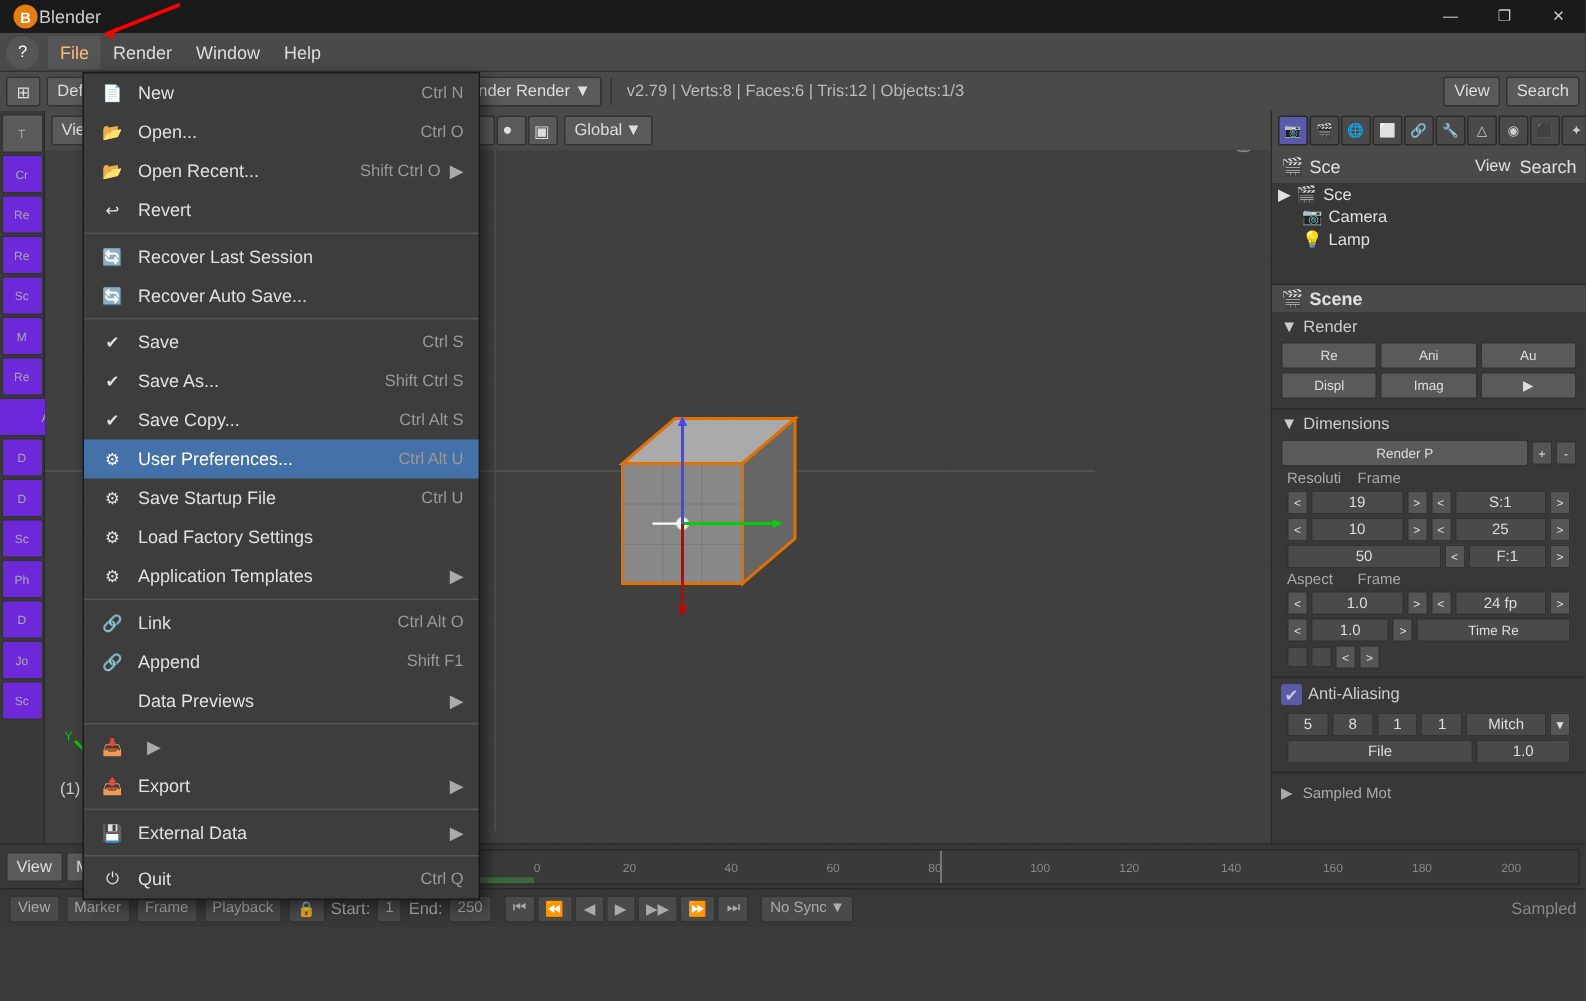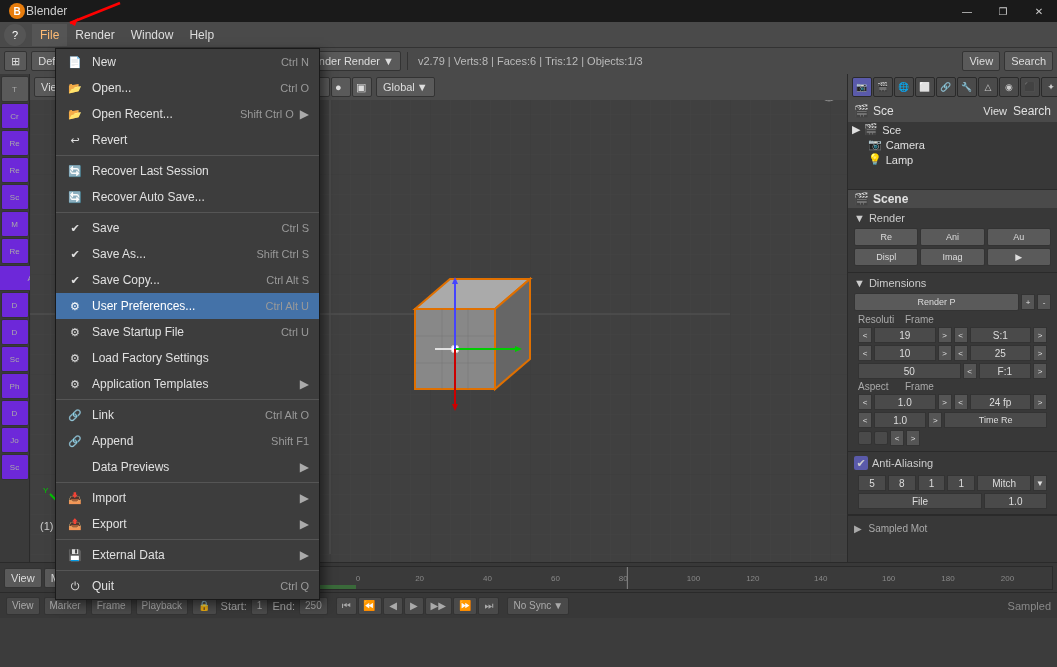--- a/index.html
+++ b/index.html
@@ -889,21 +889,20 @@
       <span class="item-shortcut">Shift F1</span>
     </div>
     <div class="menu-dropdown-item">
       <span class="item-icon"></span>
       <span class="item-label">Data Previews</span>
       <span class="item-arrow">▶</span>
     </div>
     <div class="menu-separator"></div>
     <div class="menu-dropdown-item">
       <span class="item-icon">📥</span>
-      <span class="item-label">Import</span>
       <span class="item-arrow">▶</span>
     </div>
     <div class="menu-dropdown-item">
       <span class="item-icon">📤</span>
       <span class="item-label">Export</span>
       <span class="item-arrow">▶</span>
     </div>
     <div class="menu-separator"></div>
     <div class="menu-dropdown-item">
       <span class="item-icon">💾</span>

